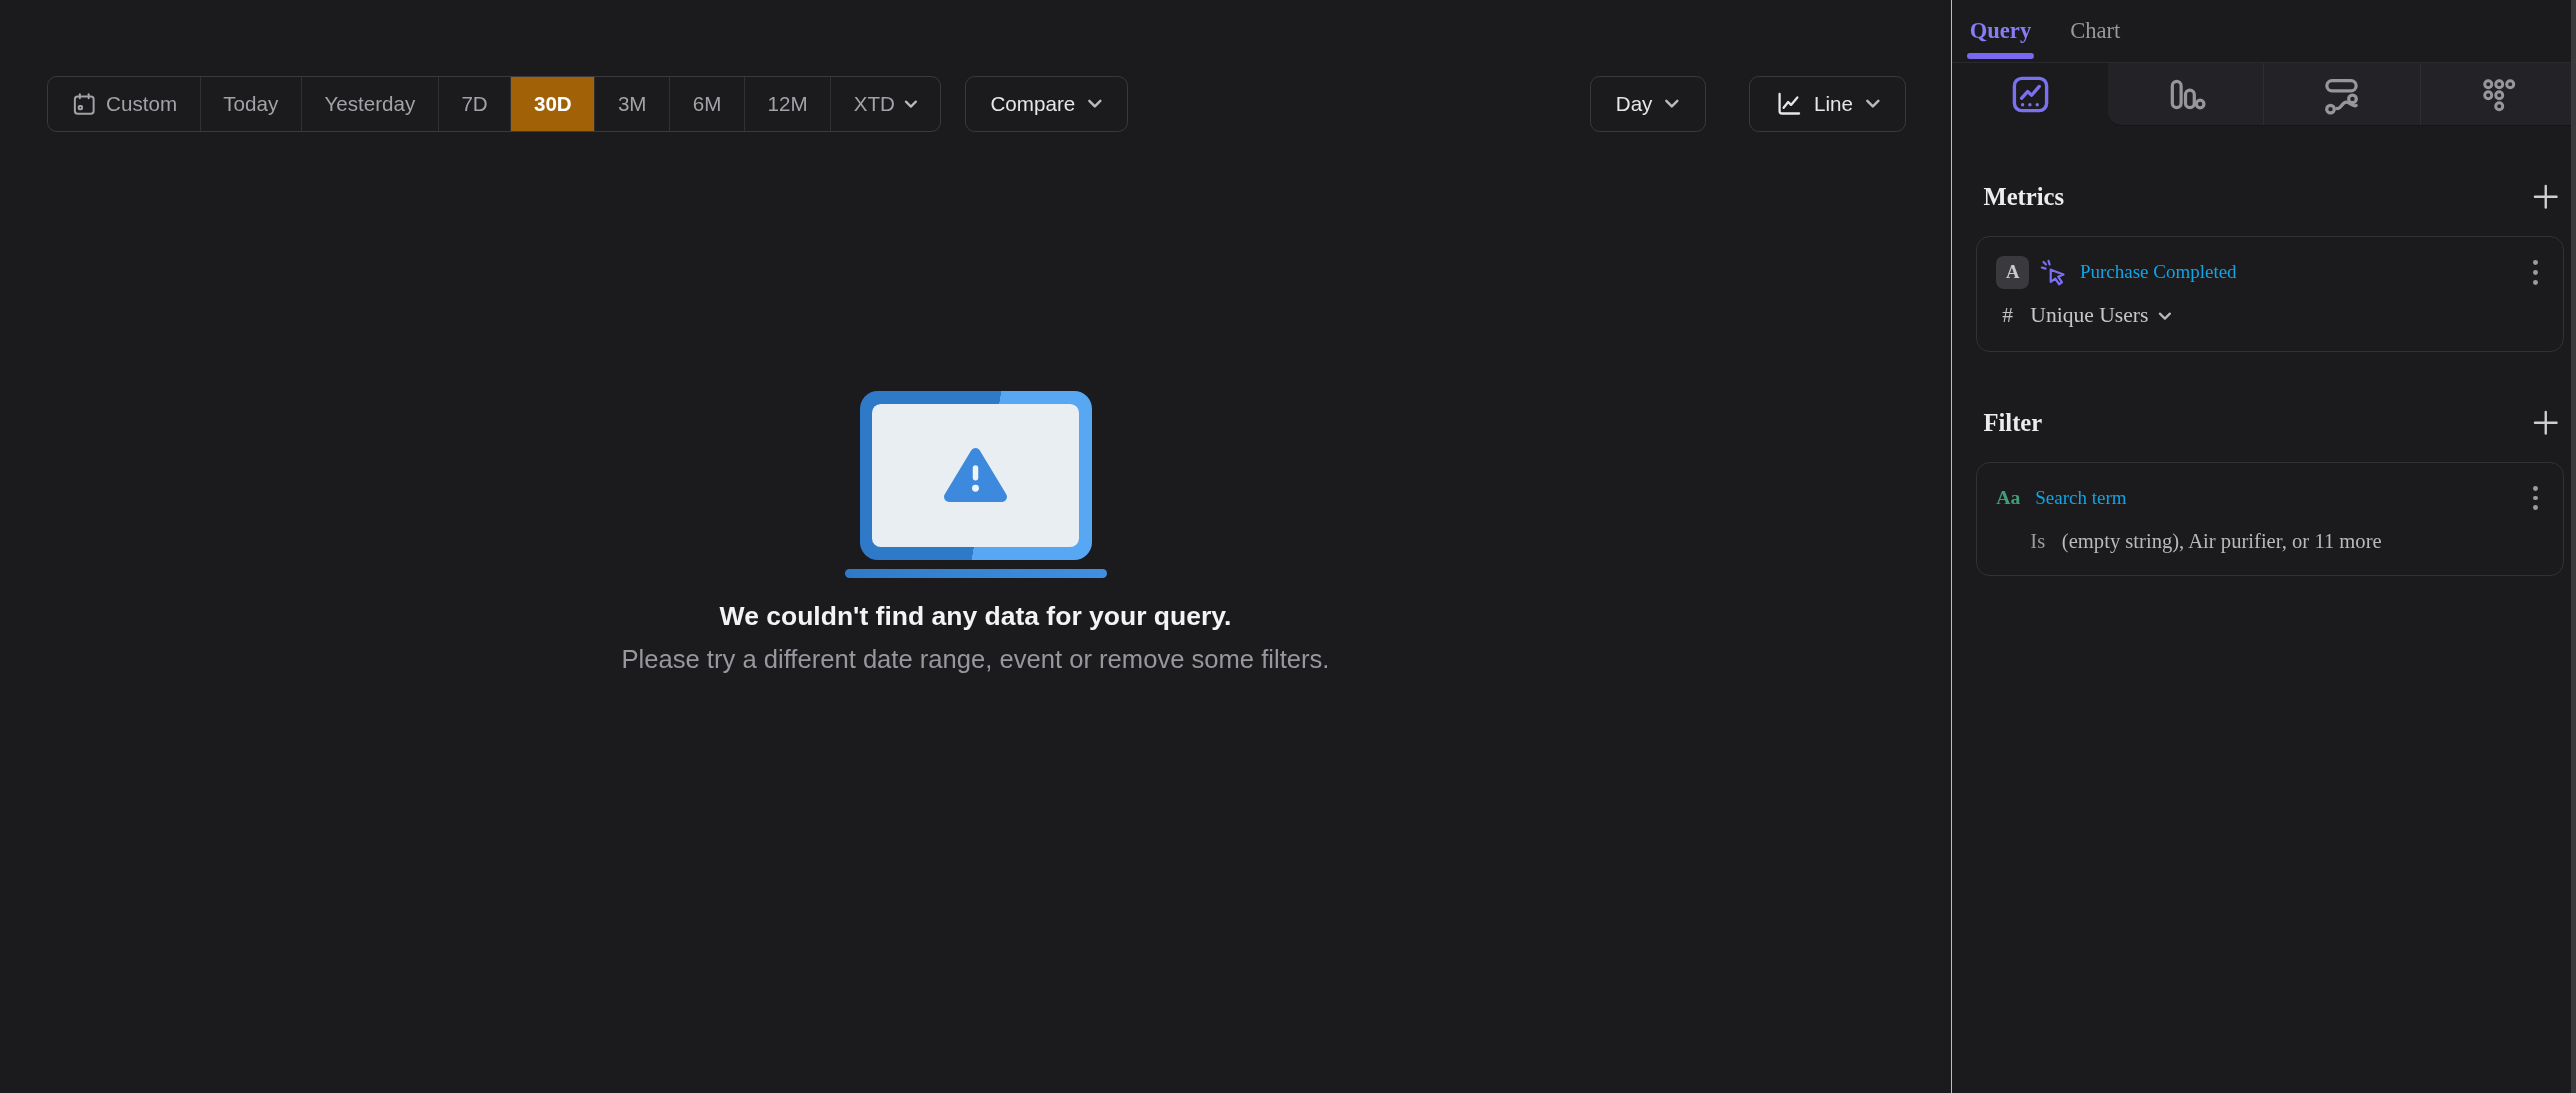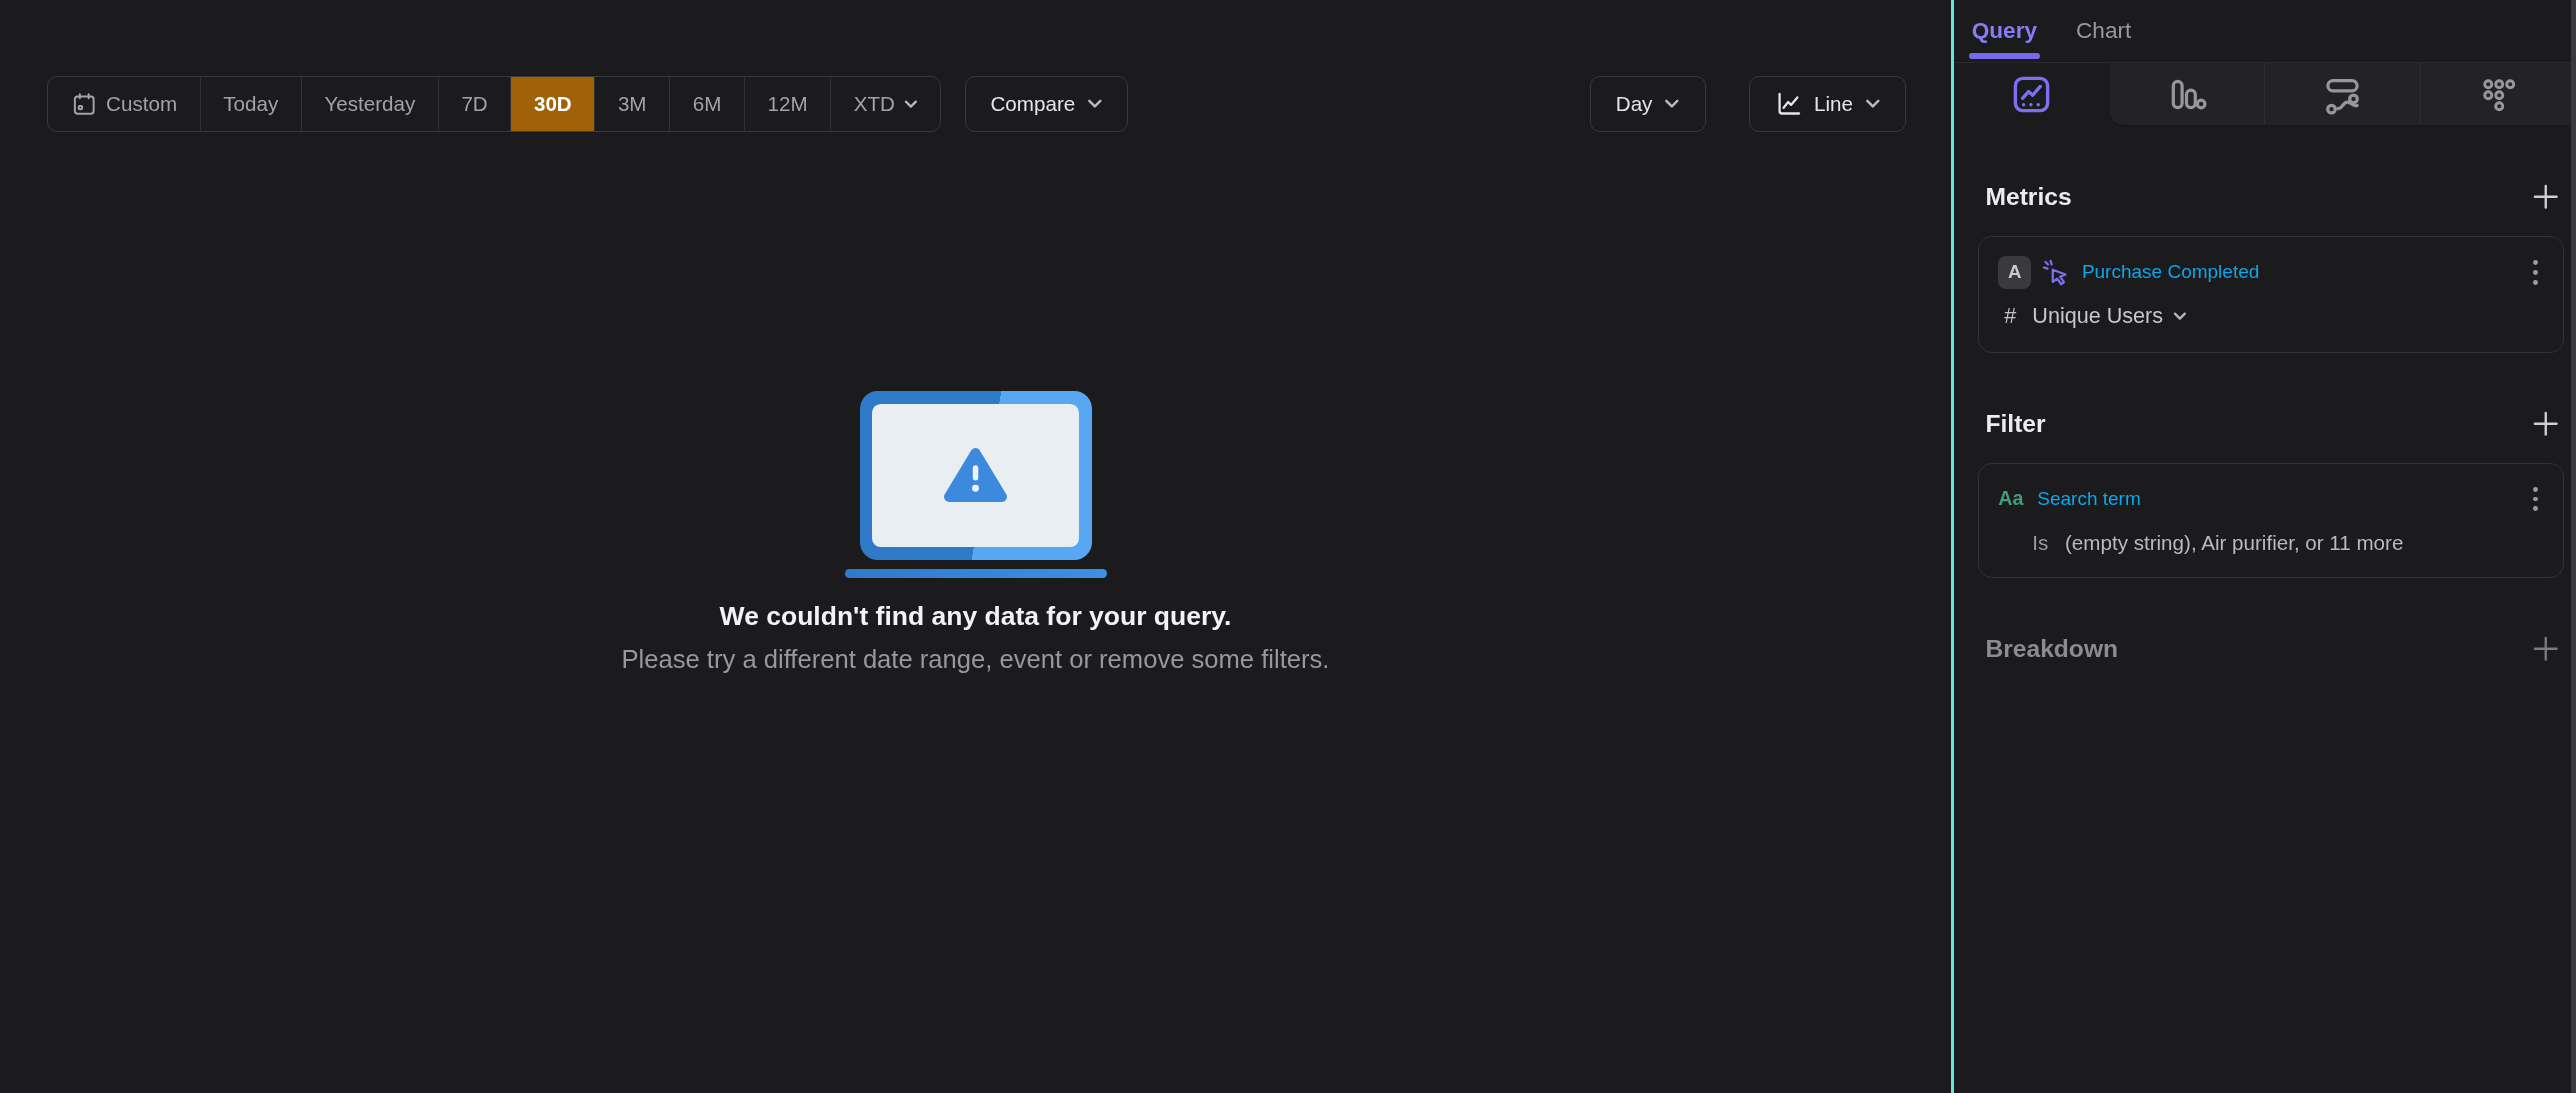--- a/index.html
+++ b/index.html
@@ -24,21 +24,21 @@
 
   
   .empty { position:absolute; left:0; right:0; top:391px; display:flex; flex-direction:column; align-items:center; }
   .laptop-frame { width:232px; height:169px; border-radius:17.7px; background:linear-gradient(100deg,#2e7ac8 54%,#57a7f2 54%); padding:12.8px; }
   .laptop-screen { width:100%; height:100%; background:#e9eef3; border-radius:8.8px; display:flex; align-items:center; justify-content:center; }
   .laptop-base { width:262px; height:8.8px; border-radius:4.9px; margin-top:8.8px; background:linear-gradient(90deg,#2e7ac8,#3f90e2); }
   .empty-title { margin-top:23.6px; font-size:26.5px; font-weight:700; color:#f3f3f5; }
   .empty-sub { margin-top:12.8px; font-size:25.6px; color:#97979d; }
 
   
-  .panel { position:absolute; left:1951px; top:0; width:625px; height:1093px; border-left:3px solid #5eead4; background:#1b1b1d; }
+  .panel { position:absolute; left:1951px; top:0; width:625px; height:1093px; border-left:1px solid #5eead4; background:#1b1b1d;font-family:Liberation Serif, serif; }
   .panel-tabs { height:63px; display:flex; align-items:center; padding-left:17.7px; border-bottom:1px solid #2a2a2d; }
   .ptab { position:relative; height:100%; display:flex; align-items:center; font-size:22.6px; color:#98989d; margin-right:39px; cursor:pointer; }
   .ptab.active { color:#877cf3; font-weight:700; }
   .ptab.active::after { content:""; position:absolute; left:-2.9px; right:-2.9px; bottom:2.9px; height:5.9px; border-radius:2.9px; background:#776af1; }
 
   .view-tabs { display:flex; height:63px; }
   .vt { flex:1; display:flex; align-items:center; justify-content:center; cursor:pointer; }
   .vt-rest { flex:3; display:flex; background:#232327; border-bottom-left-radius:13.8px; border-bottom:1px solid #151517; }
   .vt-rest .vt { border-left:1px solid #2e2e31; }
   .vt-rest .vt:first-child { border-left:none; }
@@ -258,26 +258,19 @@
               <i></i>
               <i></i>
             </div>
         </div>
         <div class="filter-row2">
           <span class="op">Is</span>
           <span class="filter-val">(empty string), Air purifier, or 11 more</span>
         </div>
       </div>
 
-      <div class="sec-head">
-        <span class="sec-title dim">Breakdown</span>
-        <svg class="plus-icon dim" viewBox="0 0 30 30">
-            <line x1="15" y1="4" x2="15" y2="26"></line>
-            <line x1="4" y1="15" x2="26" y2="15"></line>
-          </svg>
-      </div>
 
     </div>
   </div>
 
   <div class="scroll-strip"></div>
 </div>
 
 
 </body></html>

